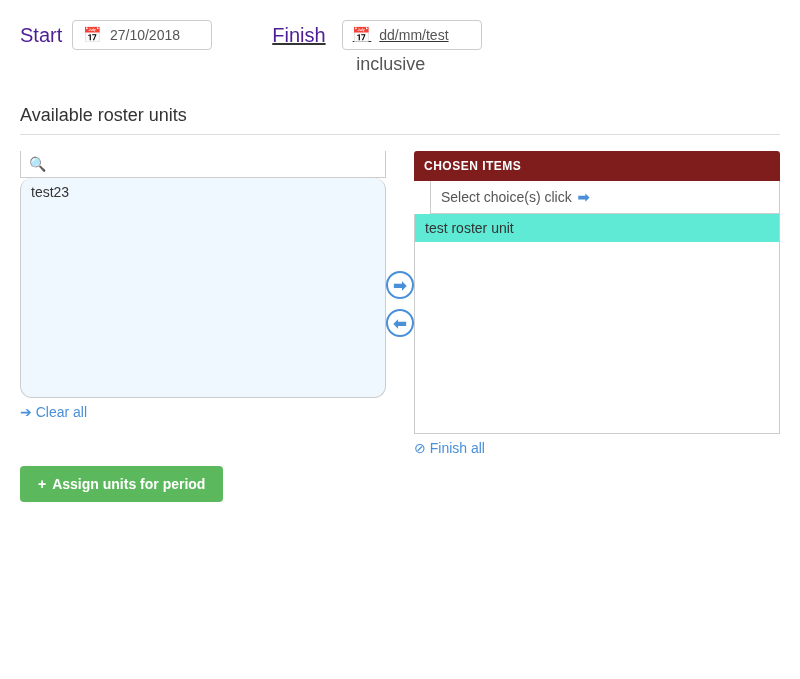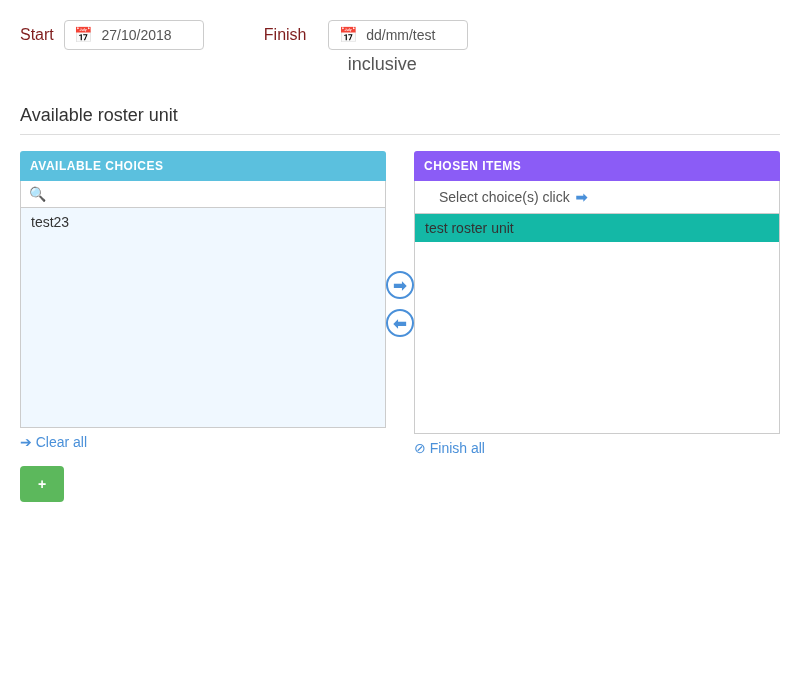--- a/index.html
+++ b/index.html
@@ -19,22 +19,22 @@
       align-items: flex-start;
       gap: 60px;
       margin-bottom: 30px;
     }
     .date-group {
       display: flex;
       align-items: center;
       gap: 10px;
     }
     .date-label {
-      font-size: 16px;
-      color: #7f1d1d;
+      font-size: 20px;
+      color: #4c1d95;
     }
     .date-input {
       display: flex;
       align-items: center;
       border: 1px solid #ccc;
       border-radius: 4px;
       padding: 5px 10px;
       gap: 8px;
       font-size: 14px;
       color: #555;
@@ -46,21 +46,22 @@
       font-size: 15px;
     }
     .finish-group {
       display: flex;
       flex-direction: column;
       align-items: flex-start;
     }
     .finish-row {
       display: flex;
       align-items: center;
-      gap: 22px;
+      gap: 16px;
+      text-decoration: underline;
     }
     .inclusive-text {
       font-size: 18px;
       color: #555;
       margin-top: 4px;
       margin-left: 84px;
     }
 
     
     .section-title {
@@ -86,21 +87,21 @@
       font-size: 12px;
       font-weight: bold;
       letter-spacing: 0.5px;
       border-radius: 3px 3px 0 0;
     }
     .panel-header.available {
       background: #5bc0de;
       color: #fff;
     }
     .panel-header.chosen {
-      background: #8b5cf6;
+      background: #7f1d1d;
       color: #fff;
     }
 
     .search-box {
       display: flex;
       align-items: center;
       border: 1px solid #ccc;
       border-top: none;
       padding: 5px 8px;
       gap: 6px;
@@ -119,29 +120,30 @@
 
     .list-box {
       border: 1px solid #ccc;
       border-top: none;
       height: 220px;
       overflow-y: auto;
       background: #fff;
     }
     .list-box.available-box {
       background: #f0f8ff;
+      border-radius: 12px;
     }
     .list-item {
       padding: 6px 10px;
       font-size: 14px;
       cursor: pointer;
       color: #333;
     }
     .list-item.selected {
-      background: #14b8a6;
+      background: #5eead4;
     }
 
     
     .arrow-col {
       display: flex;
       flex-direction: column;
       justify-content: center;
       align-items: center;
       gap: 10px;
       padding-top: 120px;
@@ -183,26 +185,27 @@
     
     .panel-with-action {
       display: flex;
       flex-direction: column;
     }
 
     
     .chosen-header-row {
       display: flex;
       align-items: flex-end;
-      padding: 8px 24px;
+      padding: 8px 10px;
       font-size: 14px;
       color: #555;
       border: 1px solid #ccc;
       border-top: none;
       background: #fff;
+      margin-left: 16px;
     }
 
     
     .assign-btn {
       background: #5cb85c;
       color: #fff;
       border: none;
       border-radius: 4px;
       padding: 10px 18px;
       font-size: 14px;
@@ -249,27 +252,26 @@
       <span class="date-label">Finish</span>
       <div class="date-input">
         <span class="calendar-icon">📅</span>
         <span>dd/mm/test</span>
       </div>
     </div>
     <div class="inclusive-text">inclusive</div>
   </div>
 </div>
 
-<div class="section-title">Available roster unit</div>
+<div class="section-title">Available roster units</div>
 <hr class="section-divider">
 
 <div class="dual-list-wrapper">
 
   <div class="list-panel panel-with-action">
-    <div class="panel-header available">AVAILABLE CHOICES</div>
     <div class="search-box">
       <span class="search-icon">🔍</span>
       <input class="search-input" type="text" style="">
     </div>
     <div class="list-box available-box">
       <div class="list-item">test23</div>
     </div>
     <div class="choose-all-container">
       <a class="action-link">
         <span>➔</span>
@@ -297,13 +299,14 @@
         <span>⊘</span>
         <span>Finish all</span>
       </a>
     </div>
   </div>
 
 </div>
 
 <button class="assign-btn">
   <span>+</span>
+  <span>Assign units for period</span>
 </button>
 
 </body></html>

